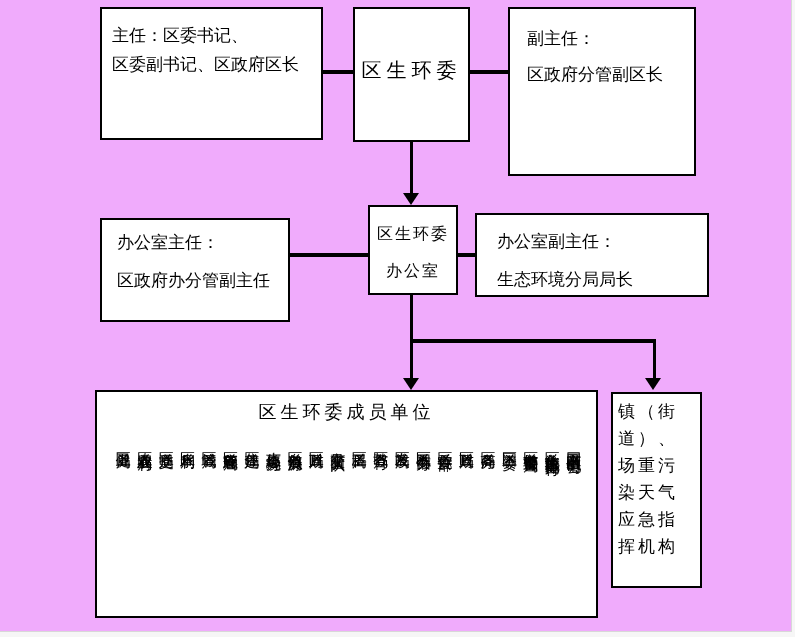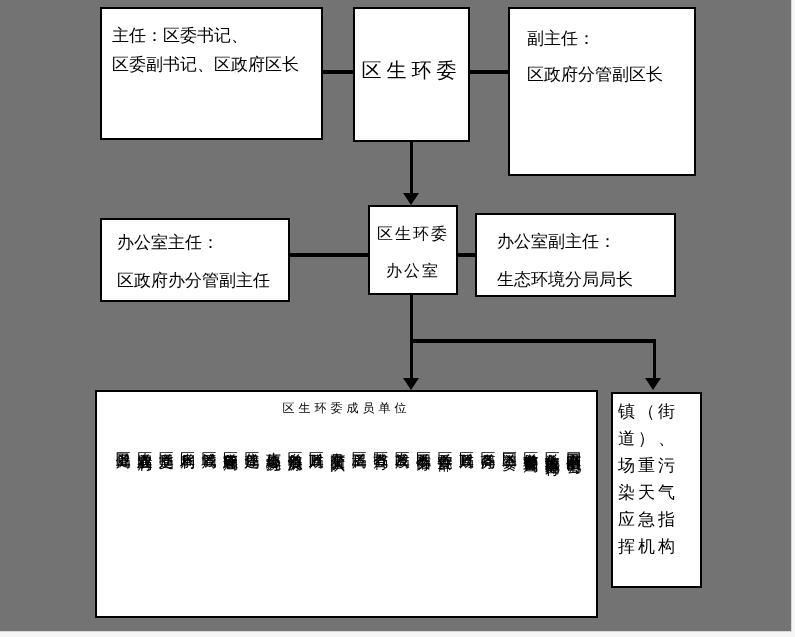--- a/index.html
+++ b/index.html
@@ -1,33 +1,33 @@
 <!DOCTYPE html>
 <html><head>
 <meta charset="utf-8">
 <style>
   html,body{margin:0;padding:0;background:#fff;}
   #canvas{
-    position:relative;width:795px;height:637px;background:#737373;
+    position:relative;width:795px;height:637px;background:#f0abfc;
     font-family:"Liberation Serif","DejaVu Serif",serif;color:#000;
     overflow:hidden;
   }
   .box{
     position:absolute;border:2px solid #000;background:#fff;
     box-sizing:border-box;white-space:pre-line;
   }
   .b-chair{left:100px;top:7px;width:223px;height:133px;padding:12px 4px 0 10px;font-size:17px;line-height:29px;}
   .b-comm{left:353px;top:7px;width:117px;height:135px;text-align:center;padding-top:48px;font-size:20px;letter-spacing:5px;}
   .b-vice{left:508px;top:7px;width:188px;height:169px;padding:12px 2px 0 17px;font-size:17px;line-height:36px;}
-  .b-od{left:100px;top:218px;width:190px;height:84px;padding:4px 2px 0 15px;font-size:17px;line-height:38px;}
+  .b-od{left:100px;top:218px;width:190px;height:104px;padding:4px 2px 0 15px;font-size:17px;line-height:38px;}
   .b-office{left:368px;top:205px;width:90px;height:90px;text-align:center;padding-top:8px;font-size:16px;line-height:37px;letter-spacing:2px;}
-  .b-ov{left:475px;top:213px;width:201px;height:84px;padding:8px 2px 0 20px;font-size:17px;line-height:38px;}
+  .b-ov{left:475px;top:213px;width:234px;height:84px;padding:8px 2px 0 20px;font-size:17px;line-height:38px;}
   .b-members{left:95px;top:390px;width:503px;height:228px;white-space:normal;}
   .b-towns{left:611px;top:392px;width:91px;height:196px;padding:4px 0 8px 5px;font-size:17px;line-height:27px;letter-spacing:3px;}
-  .members-title{margin-top:8px;text-align:center;font-size:12px;letter-spacing:4px;}
+  .members-title{margin-top:8px;text-align:center;font-size:18px;letter-spacing:4px;}
   .members-cols{position:absolute;left:16px;right:12px;top:48px;display:flex;justify-content:space-between;align-items:flex-start;}
   .vcol{writing-mode:vertical-rl;text-orientation:upright;font-size:15px;line-height:1.35;letter-spacing:1px;}
   .hline,.vline{position:absolute;background:#000;}
   .head-down{
     position:absolute;width:0;height:0;
     border-left:8px solid transparent;border-right:8px solid transparent;
     border-top:12px solid #000;
   }
   .page-edge-right{position:absolute;left:791px;top:0;width:1px;height:631px;background:#d8d8d8;}
   .page-edge-right-fill{position:absolute;left:792px;top:0;width:3px;height:637px;background:#f6f6f6;}

